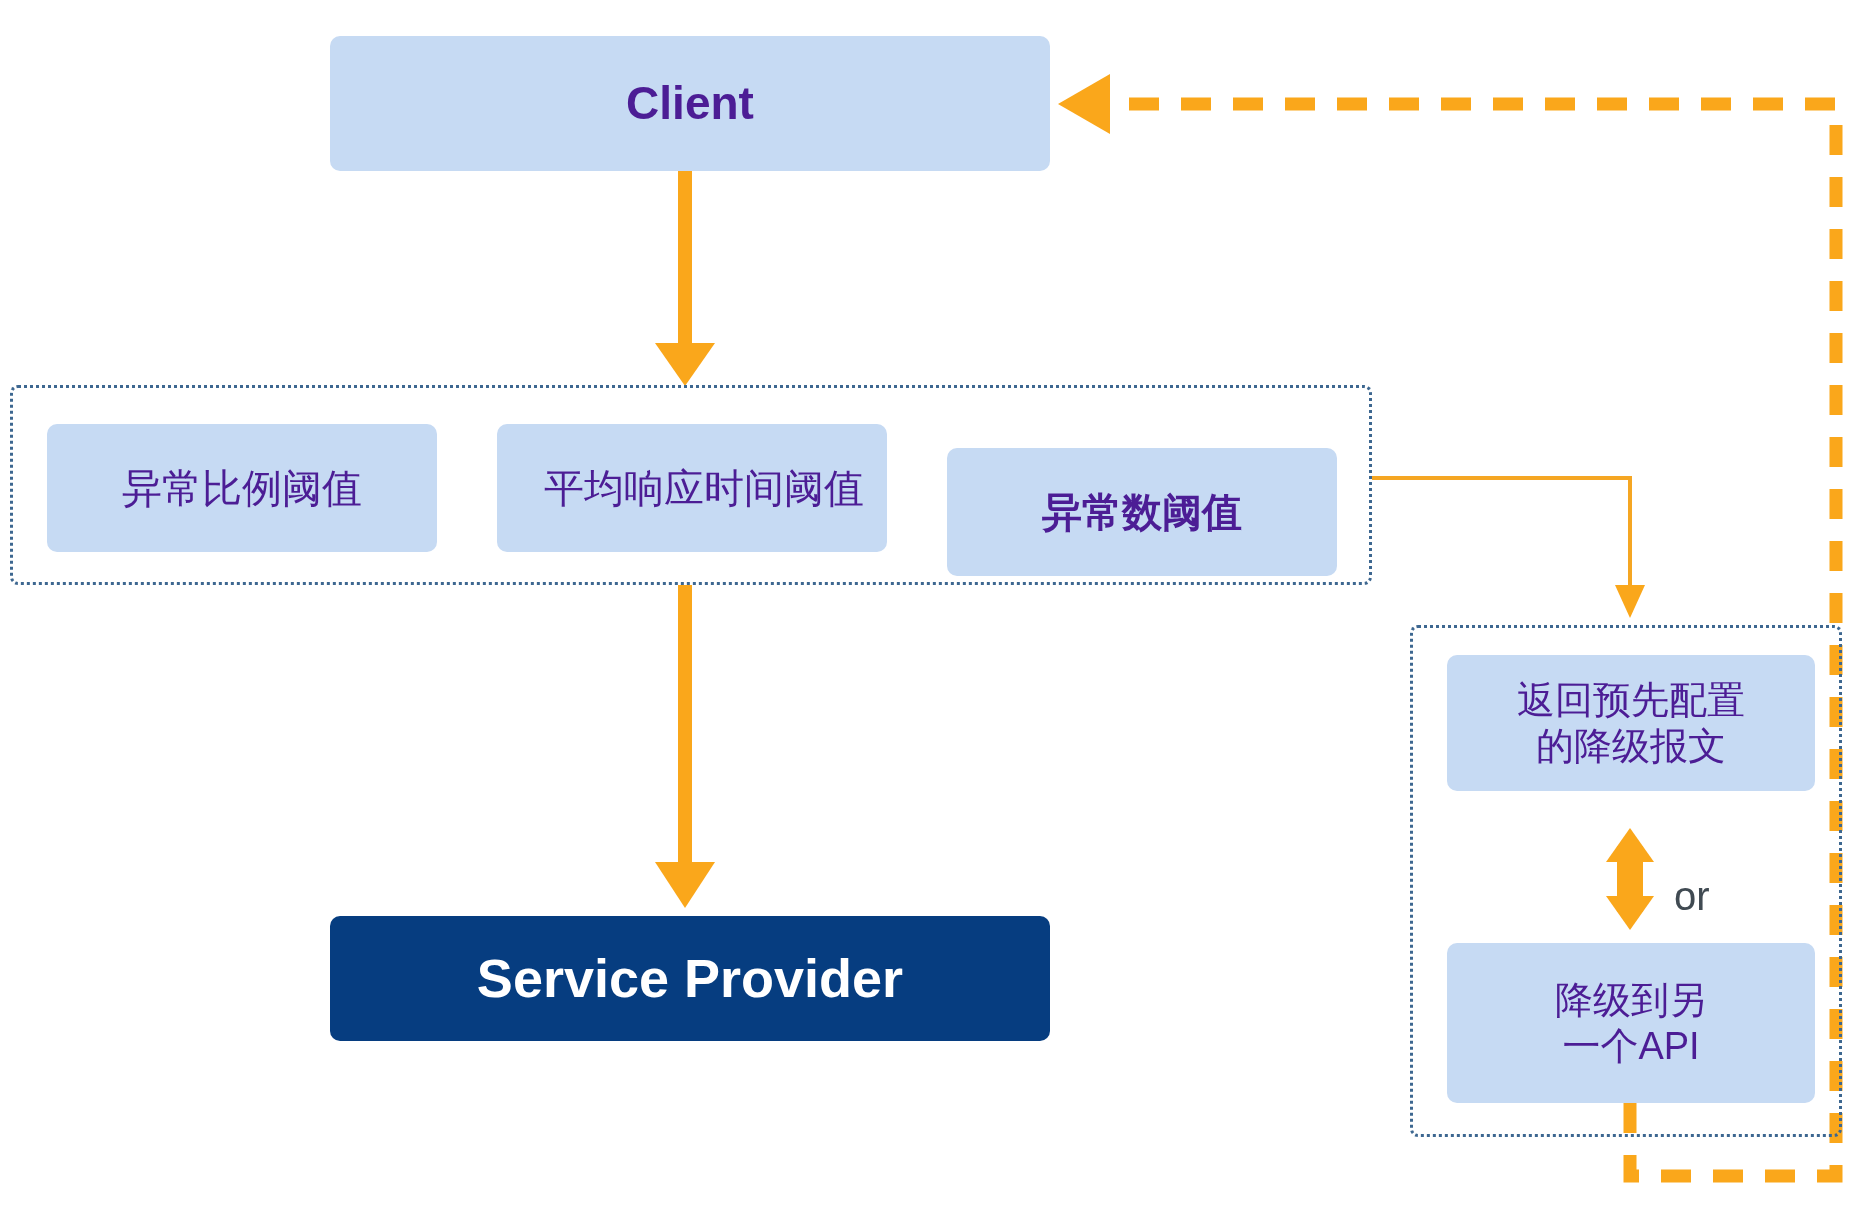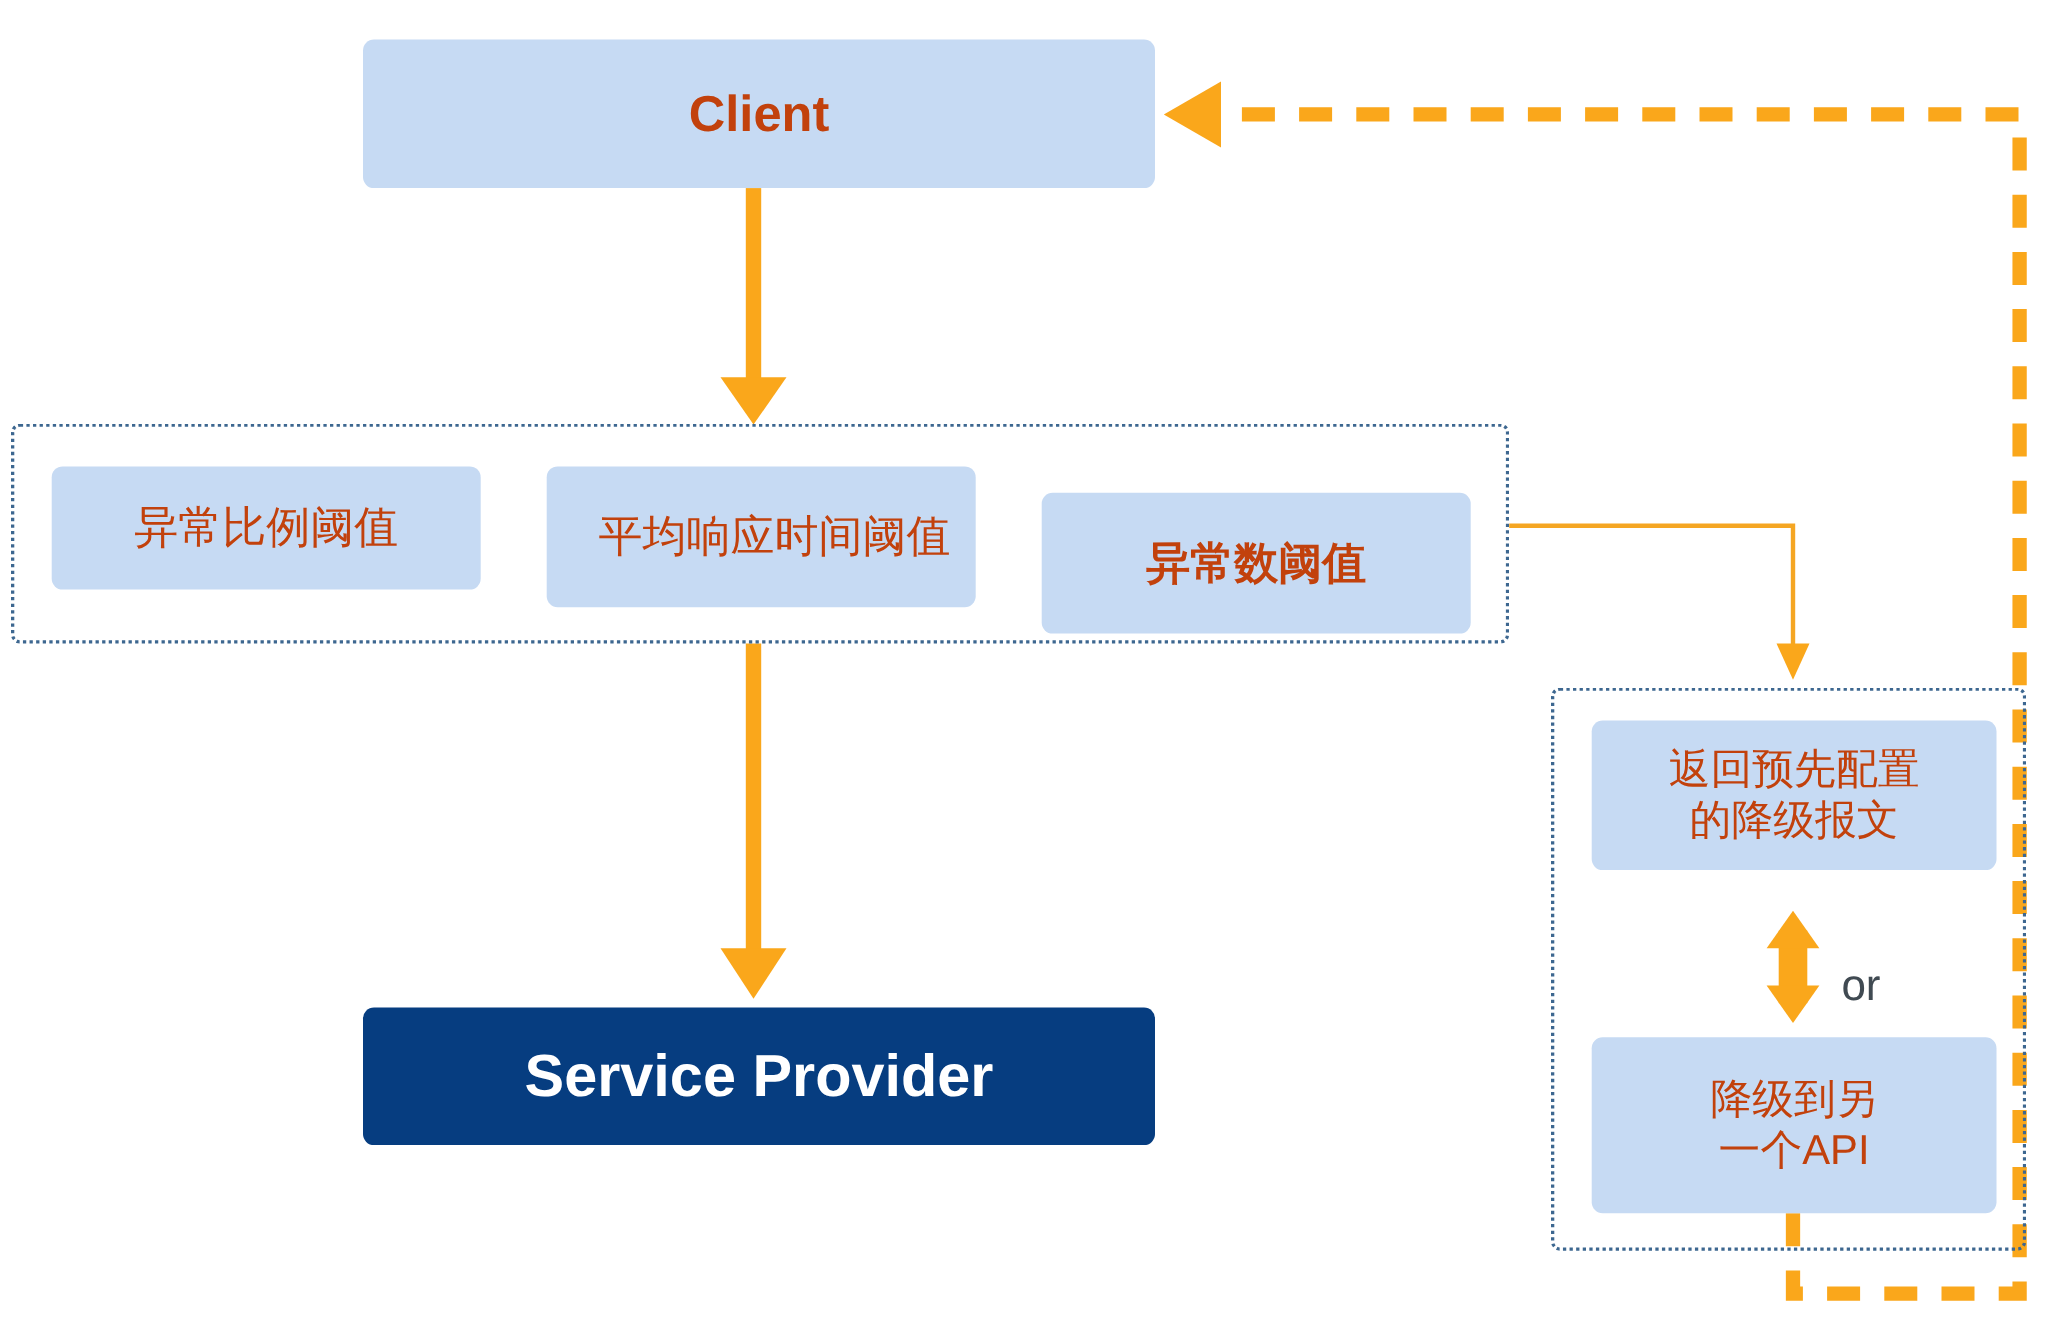--- a/index.html
+++ b/index.html
@@ -31,21 +31,21 @@
     display: flex;
     align-items: center;
     justify-content: center;
     text-align: center;
     box-sizing: border-box;
     border-radius: 10px;
     line-height: 1.22;
   }
   .node-light {
     background: #c6daf3;
-    color: #c2410c;
+    color: #4c1d95;
   }
   .node-dark {
     background: #063d80;
     color: #ffffff;
   }
   .label {
     position: absolute;
     white-space: nowrap;
     color: #404a52;
   }
@@ -60,21 +60,21 @@
   
   #client-node {
     left: 330px; top: 36px; width: 720px; height: 135px;
     font-size: 46px; font-weight: bold;
   }
   #service-provider-node {
     left: 330px; top: 916px; width: 720px; height: 125px;
     font-size: 54px; font-weight: bold;
   }
   #threshold-group { left: 10px; top: 385px; width: 1362px; height: 200px; }
-  #threshold-1 { left: 47px; top: 424px; width: 390px; height: 112px; font-size: 40px; }
+  #threshold-1 { left: 47px; top: 424px; width: 390px; height: 128px; font-size: 40px; }
   #threshold-2 { left: 497px; top: 424px; width: 390px; height: 128px; font-size: 40px; padding-left: 24px; }
   #threshold-3 { left: 947px; top: 448px; width: 390px; height: 128px; font-size: 40px; font-weight: bold; }
 
   #fallback-group { left: 1410px; top: 625px; width: 432px; height: 512px; }
   #fallback-1 {
     left: 1447px; top: 655px; width: 368px; height: 136px;
     font-size: 38px;
   }
   #fallback-2 {
     left: 1447px; top: 943px; width: 368px; height: 160px;

